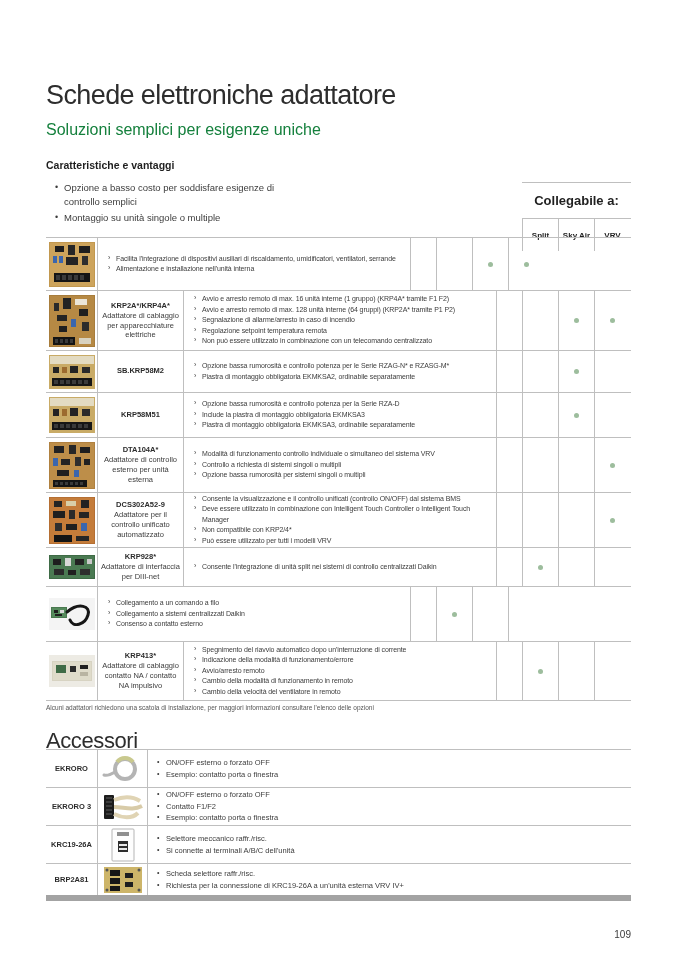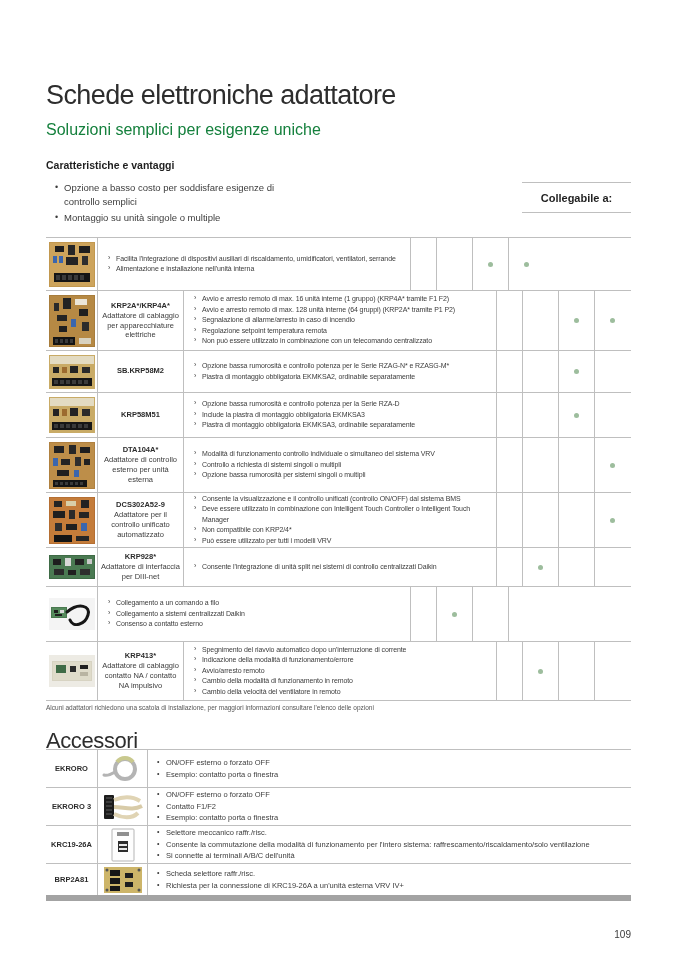--- a/index.html
+++ b/index.html
@@ -8,21 +8,21 @@
   .page { position:relative; width:678px; height:959px; overflow:hidden; background:#fff; }
 
   .title { position:absolute; left:46px; top:80px; font-size:27px; font-weight:400; letter-spacing:-0.6px; color:#2d2d2d; }
   .subtitle { position:absolute; left:46px; top:121px; font-size:16px; color:#15803d; }
   .feat-head { position:absolute; left:46px; top:159px; font-size:10.5px; font-weight:700; color:#1f1f1f; }
   .feat-list { position:absolute; left:54px; top:181px; width:255px; list-style:none; }
   .feat-list li { font-size:9.5px; color:#3c3c3c; line-height:1.45; padding-left:10px; position:relative; margin-bottom:2px; }
   .feat-list li::before { content:"•"; position:absolute; left:1px; top:0; font-size:9px; color:#3c3c3c; }
 
   .compat { position:absolute; left:522px; top:182px; width:109px; }
-  .compat-title { border-top:1px solid #bfbfbf; border-bottom:1px solid #bfbfbf; height:31px; display:flex; align-items:center; justify-content:center; font-size:11px; font-weight:700; color:#1f1f1f; }
+  .compat-title { border-top:1px solid #bfbfbf; border-bottom:1px solid #bfbfbf; height:37px; display:flex; align-items:center; justify-content:center; font-size:13px; font-weight:700; color:#1f1f1f; }
   .compat-cols { display:flex; height:32px; }
   .compat-cols > div { width:36px; display:flex; align-items:center; justify-content:center; font-size:8px; font-weight:700; color:#1f1f1f; border-left:1px solid #bfbfbf; text-align:center; }
 
   .table { position:absolute; left:46px; top:237px; width:585px; border-bottom:1px solid #bfbfbf; }
   .arow { display:flex; border-top:1px solid #bfbfbf; align-items:stretch; }
   .c-img  { width:51px; display:flex; align-items:center; justify-content:center; padding:2px; }
   .c-name { width:86px; border-left:1px solid #bfbfbf; display:flex; flex-direction:column; align-items:center; justify-content:center; text-align:center; padding:2px 3px; }
   .code  { font-size:7.5px; font-weight:700; color:#2b2b2b; line-height:1.35; }
   .cname { font-size:7.5px; color:#3c3c3c; line-height:1.3; }
   .c-desc { width:314px; border-left:1px solid #bfbfbf; border-right:1px solid #bfbfbf; display:flex; align-items:center; padding:4px 5px 4px 10px; }
@@ -56,20 +56,25 @@
   <h1 class="title">Schede elettroniche adattatore</h1>
   <p class="subtitle">Soluzioni semplici per esigenze uniche</p>
   <div class="feat-head">Caratteristiche e vantaggi</div>
   <ul class="feat-list">
       <li>Opzione a basso costo per soddisfare esigenze di controllo semplici</li>
       <li>Montaggio su unità singole o multiple</li>
     </ul>
 
   <div class="compat">
     <div class="compat-title">Collegabile a:</div>
+    <div class="compat-cols">
+      <div>Split</div>
+      <div>Sky Air</div>
+      <div>VRV</div>
+    </div>
   </div>
 
   <div class="table">
 
     <div class="arow" style="height:53px">
       <div class="c-img">
         <svg width="46" height="45" viewBox="0 0 46 45">
           <rect width="46" height="45" fill="#c2984f"></rect>
             <rect x="1" y="1" width="44" height="43" fill="#cda45c"></rect>
           <rect x="6" y="4" width="9" height="6" fill="#1e1e1e"></rect>
@@ -477,21 +482,20 @@
           <rect x="1" y="1" width="22" height="32" rx="1" fill="#fdfdfd" stroke="#b5b5b5"></rect>
           <rect x="6" y="4" width="12" height="4" fill="#8f8f8f"></rect>
           <rect x="7" y="13" width="10" height="11" fill="#2d2d2d"></rect>
           <rect x="8" y="16" width="8" height="2" fill="#e8e8e8"></rect>
             <rect x="8" y="20" width="8" height="2" fill="#e8e8e8"></rect>
         </svg>
       </div>
       <div class="a-desc">
           <ul>
             <li>Selettore meccanico raffr./risc.</li>
-            <li>Consente la commutazione della modalità di funzionamento per l'intero sistema: raffrescamento/riscaldamento/solo ventilazione</li>
             <li>Si connette ai terminali A/B/C dell'unità</li>
           </ul>
         </div>
     </div>
 
     <div class="acc-row" style="height:32px">
       <div class="a-name">BRP2A81</div>
       <div class="a-img">
         <svg width="40" height="28" viewBox="0 0 40 28">
           <rect x="1" y="1" width="38" height="26" fill="#cdb569"></rect>

